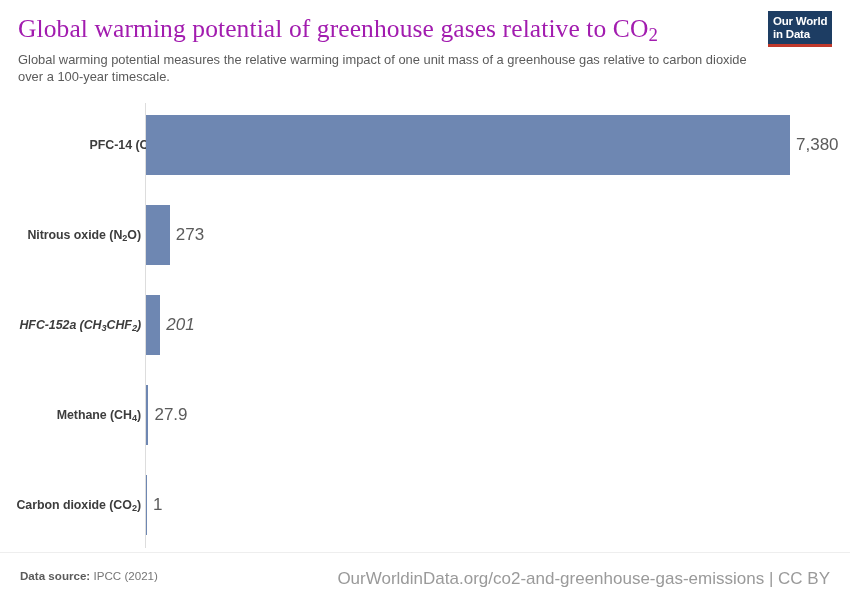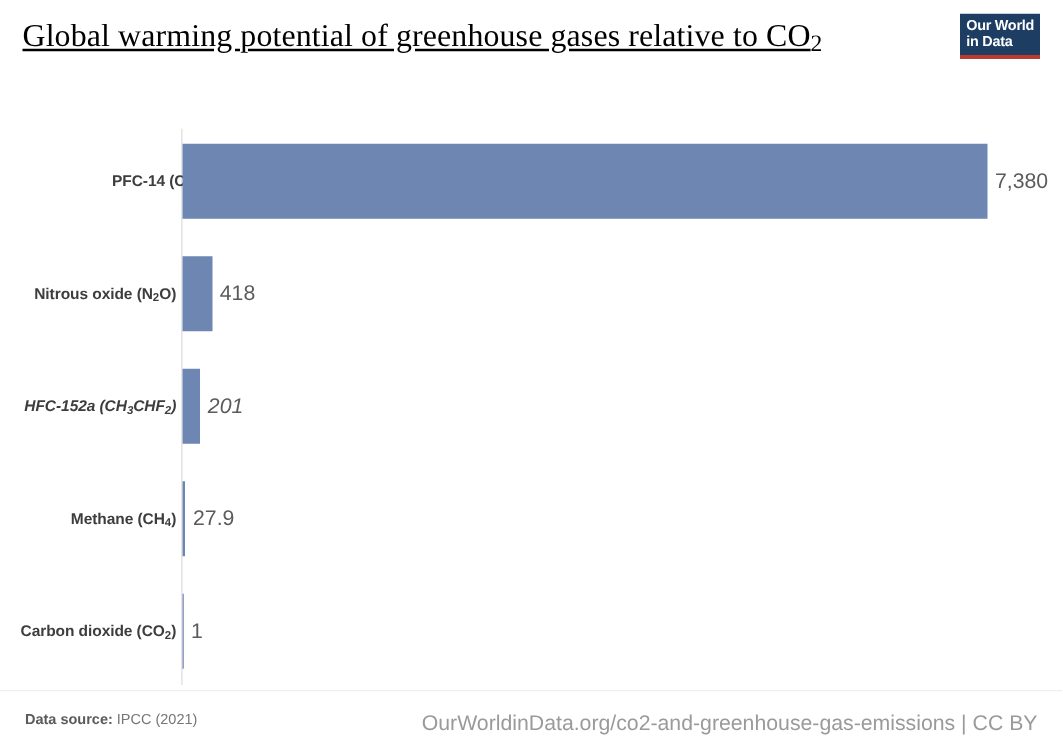--- a/index.html
+++ b/index.html
@@ -22,26 +22,25 @@
     left: 0; top: 0;
     width: 850px;
     height: 96px;
     box-sizing: border-box;
     padding: 14px 18px 0 18px;
   }
   .chart-title {
     font-family: "Liberation Serif", "DejaVu Serif", serif;
     font-size: 25.5px;
     line-height: 30px;
-    color: #000000;
+    color: #a21caf;
     font-weight: 400;
     letter-spacing: 0.1px;
     margin: 0;
     white-space: nowrap;
-    text-decoration: underline;
   }
   .chart-subtitle {
     font-size: 12.9px;
     line-height: 16.5px;
     color: #5b5b5b;
     font-weight: 400;
     margin: 6px 0 0 0;
     max-width: 735px;
   }
 
@@ -171,20 +170,21 @@
     font-size: 17px;
     color: #9a9a9a;
     white-space: nowrap;
   }
 </style>
 </head>
 <body>
 
 <div class="header">
   <h1 class="chart-title"><span>Global warming potential of greenhouse gases relative to CO</span><sub>2</sub></h1>
+  <p class="chart-subtitle">Global warming potential measures the relative warming impact of one unit mass of a greenhouse gas relative to carbon dioxide over a 100-year timescale.</p>
 </div>
 
 <div class="owid-logo">
   <span class="l1">Our World</span>
   <span class="l2">in Data</span>
 </div>
 
 <div class="plot">
   <div class="axis-line"></div>
   <div class="rows" id="bar-rows">
@@ -192,21 +192,21 @@
         <div class="row-label">PFC-14 (CF<sub>4</sub>)</div>
         <div class="bar-wrap">
           <div class="bar" style="width: 644px; background: rgb(110, 135, 178);"></div>
           <span class="bar-value">7,380</span>
         </div>
       </div>
       <div class="row" style="top: 90px;">
         <div class="row-label">Nitrous oxide (N<sub>2</sub>O)</div>
         <div class="bar-wrap">
           <div class="bar" style="width: 23.82px; background: rgb(110, 135, 178);"></div>
-          <span class="bar-value">418</span>
+          <span class="bar-value">273</span>
         </div>
       </div>
       <div class="row" style="top: 180px; font-style: italic;">
         <div class="row-label">HFC-152a (CH<sub>3</sub>CHF<sub>2</sub>)</div>
         <div class="bar-wrap">
           <div class="bar" style="width: 14.31px; background: rgb(110, 135, 178);"></div>
           <span class="bar-value">201</span>
         </div>
       </div>
       <div class="row" style="top: 270px;">

